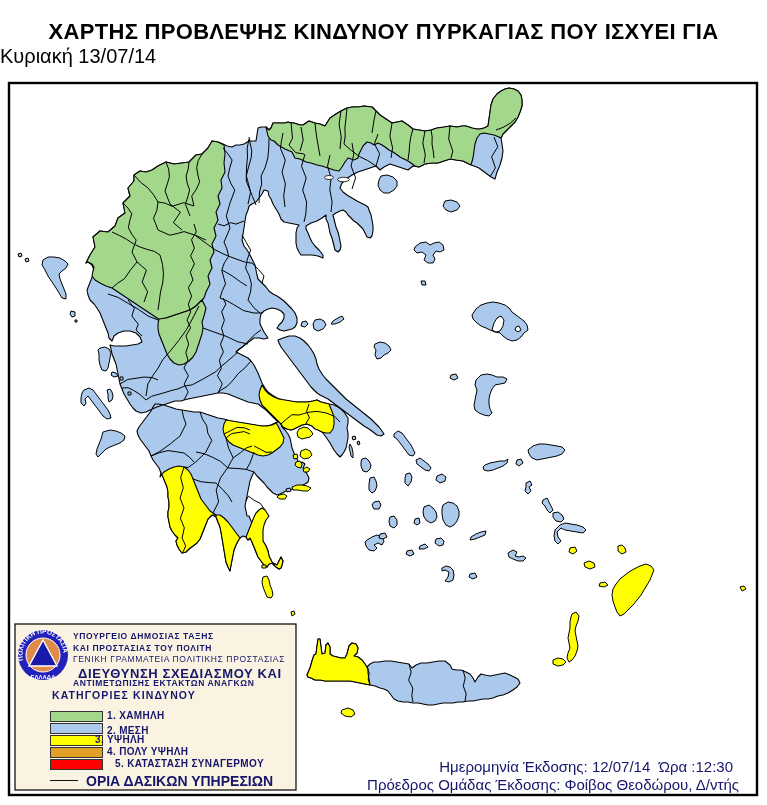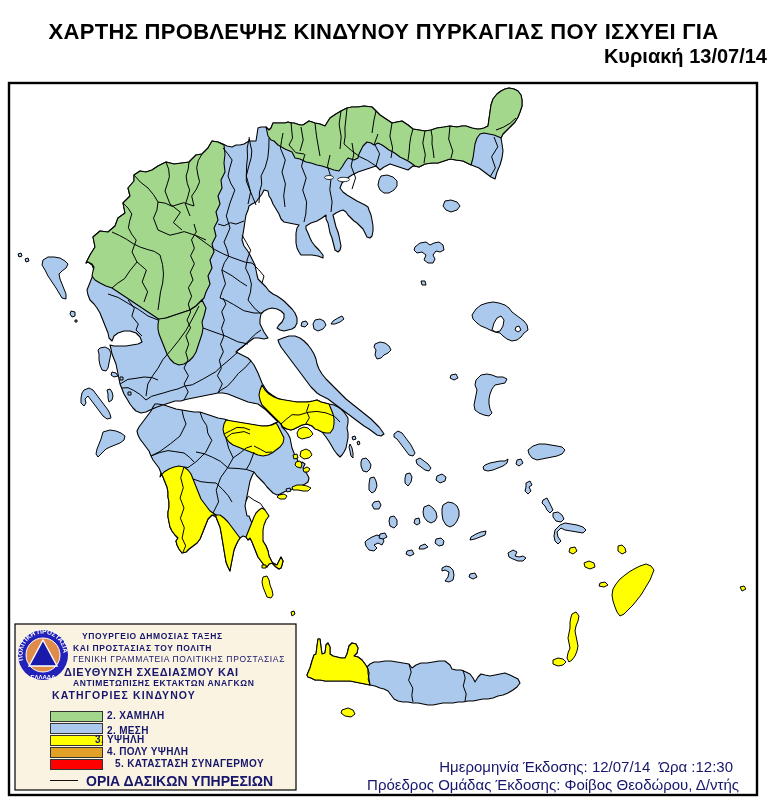--- a/index.html
+++ b/index.html
@@ -4,21 +4,21 @@
 <style>
 html,body{margin:0;padding:0;background:#ffffff;width:767px;height:805px;overflow:hidden;}
 body{font-family:"Liberation Sans", sans-serif;}
 .abs{position:absolute;}
 </style>
 </head>
 <body>
 
 <div class="abs" style="left:0;top:19px;width:767px;text-align:center;font-size:22px;font-weight:bold;color:#000;letter-spacing:0.3px;">ΧΑΡΤΗΣ ΠΡΟΒΛΕΨΗΣ ΚΙΝΔΥΝΟΥ ΠΥΡΚΑΓΙΑΣ ΠΟΥ ΙΣΧΥΕΙ ΓΙΑ</div>
 
-<div class="abs" style="left:0;top:45px;width:767px;text-align:right;font-size:20px;font-weight:bold;color:#000;">Κυριακή 13/07/14</div>
+<div class="abs" style="left:0;top:45px;width:767px;text-align:left;font-size:20px;font-weight:normal;color:#000;">Κυριακή 13/07/14</div>
 
 <svg class="abs" style="left:0;top:0;" width="767" height="805" viewBox="0 0 767 805">
 
 <rect x="9" y="83" width="748" height="712" fill="#ffffff" stroke="#000000" stroke-width="2.4"></rect>
 
 <path d="M86.0,263.0 L90.0,255.0 L95.0,247.0 L93.0,237.0 L100.0,231.0 L108.0,232.0 L115.0,226.0 L118.0,218.0 L125.0,213.0 L123.0,203.0 L130.0,196.0 L128.0,188.0 L134.0,181.0 L134.0,175.0 L140.0,171.0 L146.0,172.0 L152.0,170.0 L158.0,166.0 L166.0,162.0 L174.0,164.0 L182.0,163.0 L189.0,162.0 L196.0,155.0 L202.0,154.0 L208.0,148.0 L212.0,141.0 L218.0,142.0 L223.0,144.0 L227.0,146.0 L232.0,147.0 L236.0,145.0 L240.0,145.0 L244.0,144.0 L249.0,141.0 L253.0,141.0 L256.0,141.0 L258.0,128.0 L261.0,127.0 L264.0,127.0 L266.0,127.0 L269.0,130.0 L271.0,128.0 L273.0,123.0 L277.0,123.0 L281.0,123.0 L285.0,123.0 L288.0,122.0 L291.0,123.0 L294.0,123.0 L297.0,124.0 L300.0,125.0 L303.0,125.0 L306.0,123.0 L309.0,121.0 L315.0,123.0 L320.0,124.0 L325.0,126.0 L330.0,118.0 L336.0,114.0 L341.0,111.0 L347.0,108.0 L352.0,107.0 L358.0,107.0 L364.0,106.0 L372.0,107.0 L376.0,111.0 L380.0,115.0 L386.0,119.0 L392.0,123.0 L397.0,122.0 L402.0,121.0 L408.0,125.0 L413.0,129.0 L419.0,130.0 L425.0,131.0 L431.0,130.0 L437.0,128.0 L444.0,127.0 L450.0,126.0 L457.0,127.0 L462.0,126.0 L466.0,126.0 L472.0,128.0 L477.0,129.0 L480.0,129.0 L484.0,128.0 L488.0,126.0 L489.0,119.0 L490.0,112.0 L491.0,105.0 L493.0,99.0 L497.0,94.0 L501.0,91.0 L505.0,89.0 L509.0,88.0 L514.0,89.0 L518.0,91.0 L521.0,95.0 L522.0,100.0 L522.0,106.0 L520.0,112.0 L518.0,117.0 L515.0,122.0 L511.0,126.0 L507.0,130.0 L503.0,134.0 L501.0,138.0 L502.0,144.0 L503.0,151.0 L502.0,158.0 L500.0,165.0 L497.0,172.0 L495.0,179.0 L491.0,177.0 L487.0,174.0 L483.0,171.0 L479.0,168.0 L474.0,166.0 L469.0,164.0 L463.0,161.0 L456.0,160.0 L450.0,159.0 L444.0,161.0 L438.0,163.0 L432.0,163.0 L425.0,164.0 L419.0,167.0 L413.0,166.0 L408.0,170.0 L402.0,168.0 L396.0,166.0 L390.0,164.0 L384.0,167.0 L380.0,170.0 L376.0,166.0 L370.0,168.0 L364.0,170.0 L358.0,172.0 L352.0,175.0 L346.0,179.0 L342.0,183.0 L340.0,188.0 L343.0,192.0 L347.0,195.0 L352.0,198.0 L357.0,201.0 L361.0,203.0 L365.0,205.0 L368.0,207.0 L369.0,210.0 L371.0,215.0 L372.0,220.0 L373.0,226.0 L373.0,231.0 L372.0,236.0 L370.0,238.0 L367.0,237.0 L365.0,233.0 L363.0,229.0 L360.0,226.0 L357.0,223.0 L354.0,221.0 L351.0,218.0 L348.0,215.0 L346.0,212.0 L343.0,210.0 L340.0,211.0 L336.0,213.0 L333.0,215.0 L334.0,219.0 L335.0,223.0 L336.0,227.0 L338.0,232.0 L339.0,236.0 L340.0,241.0 L341.0,246.0 L340.0,250.0 L338.0,252.0 L335.0,250.0 L334.0,246.0 L333.0,242.0 L332.0,238.0 L330.0,233.0 L329.0,228.0 L328.0,223.0 L326.0,219.0 L326.0,215.0 L322.0,218.0 L317.0,221.0 L311.0,223.0 L306.0,226.0 L306.0,229.0 L308.0,233.0 L310.0,238.0 L312.0,242.0 L315.0,246.0 L319.0,250.0 L323.0,255.0 L323.0,258.0 L318.0,256.0 L312.0,255.0 L306.0,255.0 L301.0,255.0 L299.0,252.0 L297.0,248.0 L296.0,243.0 L296.0,238.0 L296.0,233.0 L297.0,228.0 L299.0,225.0 L294.0,224.0 L289.0,223.0 L284.0,222.0 L281.0,219.0 L279.0,214.0 L276.0,209.0 L273.0,204.0 L271.0,199.0 L269.0,196.0 L268.0,191.0 L264.0,190.0 L262.0,194.0 L259.0,198.0 L256.0,202.0 L252.0,204.0 L249.0,206.0 L248.0,210.0 L246.0,215.0 L245.0,221.0 L244.0,228.0 L243.0,234.0 L242.0,240.0 L244.0,246.0 L247.0,250.0 L249.0,253.0 L251.0,257.0 L253.0,261.0 L255.0,265.0 L256.0,270.0 L257.0,275.0 L258.0,279.0 L262.0,283.0 L266.0,287.0 L269.0,291.0 L273.0,294.0 L277.0,296.0 L280.0,298.0 L284.0,301.0 L288.0,305.0 L292.0,309.0 L295.0,313.0 L297.0,318.0 L297.0,323.0 L295.0,327.0 L292.0,329.0 L288.0,330.0 L284.0,331.0 L280.0,330.0 L277.0,328.0 L279.0,325.0 L282.0,322.0 L284.0,318.0 L284.0,314.0 L281.0,311.0 L277.0,309.0 L272.0,308.0 L268.0,309.0 L264.0,311.0 L261.0,314.0 L260.0,319.0 L260.0,324.0 L262.0,328.0 L264.0,332.0 L266.0,335.0 L268.0,338.0 L264.0,339.0 L259.0,338.0 L254.0,338.0 L250.0,341.0 L246.0,344.0 L242.0,347.0 L238.0,350.0 L236.0,352.0 L240.0,354.0 L244.0,356.0 L248.0,358.0 L251.0,361.0 L254.0,365.0 L256.0,369.0 L258.0,373.0 L260.0,378.0 L262.0,383.0 L265.0,388.0 L268.0,392.0 L272.0,395.0 L277.0,398.0 L283.0,400.0 L289.0,401.0 L295.0,402.0 L301.0,402.0 L307.0,402.0 L313.0,401.0 L317.0,400.0 L321.0,402.0 L325.0,403.0 L329.0,404.0 L334.0,405.0 L338.0,407.0 L341.0,409.0 L344.0,412.0 L346.0,415.0 L348.0,418.0 L348.0,423.0 L347.0,428.0 L348.0,433.0 L348.0,438.0 L347.0,443.0 L346.0,448.0 L344.0,452.0 L342.0,455.0 L340.0,457.0 L337.0,454.0 L334.0,450.0 L330.0,443.0 L326.0,437.0 L322.0,432.0 L317.0,429.0 L312.0,426.0 L307.0,424.0 L302.0,425.0 L298.0,427.0 L294.0,429.0 L291.0,430.0 L287.0,429.0 L283.0,427.0 L281.0,424.0 L282.0,427.0 L285.0,430.0 L288.0,434.0 L290.0,438.0 L291.0,443.0 L292.0,448.0 L294.0,453.0 L296.0,457.0 L298.0,461.0 L300.0,464.0 L302.0,462.0 L305.0,464.0 L303.0,468.0 L305.0,471.0 L307.0,474.0 L309.0,478.0 L308.0,482.0 L305.0,484.0 L301.0,486.0 L297.0,488.0 L293.0,489.0 L288.0,490.0 L284.0,492.0 L280.0,494.0 L277.0,495.0 L273.0,493.0 L270.0,490.0 L267.0,487.0 L264.0,483.0 L260.0,479.0 L257.0,476.0 L254.0,472.0 L252.0,476.0 L250.0,481.0 L249.0,486.0 L248.0,491.0 L247.0,496.0 L246.0,501.0 L245.0,506.0 L246.0,511.0 L247.0,516.0 L249.0,516.0 L251.0,521.0 L254.0,526.0 L257.0,531.0 L260.0,536.0 L263.0,541.0 L266.0,546.0 L268.0,551.0 L269.0,556.0 L271.0,560.0 L273.0,564.0 L276.0,567.0 L279.0,569.0 L281.0,568.0 L282.0,565.0 L283.0,561.0 L281.0,557.0 L277.0,565.0 L273.0,563.0 L269.0,564.0 L267.0,567.0 L264.0,565.0 L261.0,561.0 L258.0,557.0 L256.0,552.0 L254.0,547.0 L252.0,542.0 L250.0,538.0 L248.0,540.0 L246.0,537.0 L243.0,536.0 L240.0,538.0 L238.0,541.0 L236.0,545.0 L234.0,550.0 L233.0,555.0 L232.0,560.0 L231.0,565.0 L230.0,571.0 L228.0,567.0 L226.0,562.0 L225.0,556.0 L224.0,550.0 L223.0,544.0 L222.0,538.0 L221.0,532.0 L220.0,527.0 L218.0,522.0 L216.0,517.0 L212.0,515.0 L208.0,519.0 L206.0,524.0 L204.0,529.0 L202.0,534.0 L200.0,539.0 L197.0,543.0 L193.0,546.0 L189.0,549.0 L186.0,552.0 L182.0,553.0 L179.0,549.0 L177.0,545.0 L176.0,541.0 L178.0,538.0 L175.0,535.0 L172.0,531.0 L170.0,527.0 L169.0,522.0 L168.0,517.0 L168.0,512.0 L169.0,507.0 L169.0,502.0 L168.0,497.0 L168.0,492.0 L167.0,487.0 L165.0,482.0 L163.0,477.0 L161.0,473.0 L159.0,468.0 L156.0,464.0 L153.0,460.0 L151.0,456.0 L149.0,451.0 L146.0,447.0 L143.0,443.0 L140.0,439.0 L138.0,435.0 L137.0,431.0 L139.0,427.0 L142.0,423.0 L145.0,419.0 L148.0,415.0 L151.0,411.0 L153.0,407.0 L155.0,404.0 L158.0,404.0 L164.0,405.0 L170.0,407.0 L176.0,409.0 L182.0,410.0 L188.0,411.0 L194.0,412.0 L200.0,412.0 L206.0,414.0 L212.0,416.0 L218.0,418.0 L224.0,419.0 L230.0,421.0 L236.0,422.0 L242.0,423.0 L248.0,424.0 L254.0,425.0 L260.0,426.0 L266.0,426.0 L271.0,425.0 L275.0,423.0 L278.0,422.0 L274.0,418.0 L270.0,414.0 L266.0,410.0 L262.0,407.0 L258.0,404.0 L253.0,403.0 L248.0,402.0 L243.0,400.0 L238.0,398.0 L233.0,396.0 L228.0,394.0 L223.0,393.0 L218.0,393.0 L213.0,394.0 L208.0,395.0 L203.0,396.0 L198.0,397.0 L193.0,398.0 L188.0,399.0 L184.0,400.0 L181.0,401.0 L178.0,401.0 L175.0,401.0 L169.0,403.0 L163.0,405.0 L157.0,407.0 L150.0,410.0 L146.0,412.0 L141.0,413.0 L136.0,411.0 L133.0,408.0 L130.0,404.0 L127.0,399.0 L124.0,394.0 L122.0,389.0 L120.0,384.0 L119.0,379.0 L118.0,374.0 L117.0,369.0 L116.0,364.0 L114.0,359.0 L112.0,354.0 L111.0,349.0 L110.0,345.0 L114.0,346.0 L120.0,346.0 L126.0,346.0 L132.0,345.0 L138.0,344.0 L142.0,342.0 L140.0,337.0 L136.0,333.0 L130.0,331.0 L124.0,331.0 L118.0,333.0 L114.0,336.0 L112.0,341.0 L109.0,338.0 L108.0,333.0 L106.0,328.0 L104.0,323.0 L102.0,318.0 L100.0,313.0 L97.0,308.0 L94.0,304.0 L90.0,300.0 L88.0,295.0 L87.0,290.0 L89.0,285.0 L91.0,280.0 L93.0,275.0 L94.0,270.0 L92.0,265.0 L88.0,262.0 Z" fill="#aac9ec" stroke="#000000" stroke-width="1.1" stroke-linejoin="round"></path>
 
 <path d="M86.0,263.0 L90.0,255.0 L95.0,247.0 L93.0,237.0 L100.0,231.0 L108.0,232.0 L115.0,226.0 L118.0,218.0 L125.0,213.0 L123.0,203.0 L130.0,196.0 L128.0,188.0 L134.0,181.0 L134.0,175.0 L140.0,171.0 L146.0,172.0 L152.0,170.0 L158.0,166.0 L166.0,162.0 L174.0,164.0 L182.0,163.0 L189.0,162.0 L196.0,155.0 L202.0,154.0 L208.0,148.0 L212.0,141.0 L218.0,142.0 L224.0,145.0 L225.0,154.0 L224.0,163.0 L225.0,172.0 L221.0,180.0 L222.0,188.0 L218.0,196.0 L220.0,204.0 L216.0,212.0 L218.0,220.0 L214.0,228.0 L216.0,236.0 L212.0,244.0 L214.0,252.0 L210.0,260.0 L212.0,268.0 L208.0,276.0 L210.0,284.0 L206.0,292.0 L204.0,298.0 L202.0,300.0 L196.0,306.0 L190.0,310.0 L184.0,312.0 L178.0,314.0 L172.0,316.0 L166.0,318.0 L160.0,320.0 L154.0,316.0 L148.0,312.0 L142.0,308.0 L136.0,304.0 L130.0,300.0 L124.0,296.0 L118.0,292.0 L112.0,288.0 L106.0,286.0 L100.0,283.0 L95.0,280.0 L92.0,276.0 L93.0,271.0 L94.0,267.0 L92.0,264.0 L88.0,262.0 Z" fill="#a2d78c" stroke="#000000" stroke-width="1.1" stroke-linejoin="round"></path>
 
 <path d="M166.0,318.0 L172.0,316.0 L178.0,314.0 L184.0,312.0 L190.0,310.0 L196.0,306.0 L202.0,300.0 L206.0,308.0 L204.0,316.0 L202.0,322.0 L203.0,328.0 L202.0,334.0 L200.0,340.0 L198.0,346.0 L196.0,352.0 L193.0,357.0 L189.0,361.0 L184.0,364.0 L179.0,365.0 L174.0,363.0 L170.0,359.0 L167.0,354.0 L165.0,349.0 L163.0,344.0 L161.0,339.0 L159.0,334.0 L158.0,329.0 L158.0,324.0 L159.0,319.0 Z" fill="#a2d78c" stroke="#000000" stroke-width="1.1" stroke-linejoin="round"></path>
@@ -278,29 +278,29 @@
 <g>
 <circle cx="43" cy="655" r="25" fill="#2222bb"></circle>
 <circle cx="43" cy="655" r="17" fill="#e08b4a" stroke="#ffffff" stroke-width="1"></circle>
 <path d="M43,640 L57,666 L29,666 Z" fill="#1a1aaa" stroke="#ffffff" stroke-width="1.4"></path>
 <path id="arcT" d="M25,664 A20.5,20.5 0 1 1 61,664" fill="none"></path>
 <text font-family="Liberation Sans, sans-serif" font-size="6.5" fill="#ffffff" font-weight="bold"><textPath href="#arcT" startOffset="4">ΠΟΛΙΤΙΚΗ ΠΡΟΣΤΑΣΙΑ</textPath></text>
 <text x="43" y="679" font-family="Liberation Sans, sans-serif" font-size="6" fill="#ffffff" font-weight="bold" text-anchor="middle">ΕΛΛΑΔΑ</text>
 </g>
 </svg>
 
-<div style="position:absolute;left:82px;top:631.0px;font-size:8.5px;font-weight:bold;color:#16166b;letter-spacing:0.62px;white-space:nowrap;">ΥΠΟΥΡΓΕΙΟ ΔΗΜΟΣΙΑΣ ΤΑΞΗΣ</div>
+<div style="position:absolute;left:73px;top:631.0px;font-size:8.5px;font-weight:bold;color:#16166b;letter-spacing:0.62px;white-space:nowrap;">ΥΠΟΥΡΓΕΙΟ ΔΗΜΟΣΙΑΣ ΤΑΞΗΣ</div>
 <div style="position:absolute;left:73px;top:642.7px;font-size:8.5px;font-weight:bold;color:#16166b;letter-spacing:0.62px;white-space:nowrap;">ΚΑΙ ΠΡΟΣΤΑΣΙΑΣ ΤΟΥ ΠΟΛΙΤΗ</div>
 <div style="position:absolute;left:73px;top:654.4px;font-size:8.5px;font-weight:normal;color:#16166b;letter-spacing:0.62px;white-space:nowrap;">ΓΕΝΙΚΗ ΓΡΑΜΜΑΤΕΙΑ ΠΟΛΙΤΙΚΗΣ ΠΡΟΣΤΑΣΙΑΣ</div>
-<div style="position:absolute;left:64px;top:666.1px;font-size:11px;font-weight:bold;color:#16166b;letter-spacing:0.62px;white-space:nowrap;">ΔΙΕΥΘΥΝΣΗ ΣΧΕΔΙΑΣΜΟΥ ΚΑΙ</div>
+<div style="position:absolute;left:78px;top:666.1px;font-size:13px;font-weight:bold;color:#16166b;letter-spacing:0.62px;white-space:nowrap;">ΔΙΕΥΘΥΝΣΗ ΣΧΕΔΙΑΣΜΟΥ ΚΑΙ</div>
 <div style="position:absolute;left:73px;top:677.8px;font-size:8.5px;font-weight:bold;color:#16166b;letter-spacing:0.62px;white-space:nowrap;">ΑΝΤΙΜΕΤΩΠΙΣΗΣ ΕΚΤΑΚΤΩΝ ΑΝΑΓΚΩΝ</div>
 
 <div class="abs" style="left:52px;top:689px;font-size:10.5px;font-weight:bold;color:#16166b;letter-spacing:1.1px;text-align:center;">ΚΑΤΗΓΟΡΙΕΣ ΚΙΝΔΥΝΟΥ</div>
 <div style="position:absolute;left:50px;top:711px;width:51px;height:9px;background:#a2d78c;border:1px solid #333;"></div>
-<div style="position:absolute;left:107px;top:710px;font-size:10px;letter-spacing:0.35px;font-weight:bold;color:#16166b;white-space:nowrap;">2. ΧΑΜΗΛΗ</div>
+<div style="position:absolute;left:107px;top:710px;font-size:10px;letter-spacing:0.35px;font-weight:bold;color:#16166b;white-space:nowrap;">1. ΧΑΜΗΛΗ</div>
 <div style="position:absolute;left:50px;top:723px;width:51px;height:9px;background:#aac9ec;border:1px solid #333;"></div>
 <div style="position:absolute;left:107px;top:725px;font-size:10px;letter-spacing:0.35px;font-weight:bold;color:#16166b;white-space:nowrap;">2. ΜΕΣΗ</div>
 <div style="position:absolute;left:50px;top:735px;width:51px;height:9px;background:#ffff00;border:1px solid #333;"></div>
 <div style="position:absolute;left:95px;top:734px;font-size:10px;letter-spacing:0.35px;font-weight:bold;color:#16166b;white-space:nowrap;">3. ΥΨΗΛΗ</div>
 <div style="position:absolute;left:50px;top:747px;width:51px;height:9px;background:#e0a126;border:1px solid #333;"></div>
 <div style="position:absolute;left:107px;top:746px;font-size:10px;letter-spacing:0.35px;font-weight:bold;color:#16166b;white-space:nowrap;">4. ΠΟΛΥ ΥΨΗΛΗ</div>
 <div style="position:absolute;left:50px;top:759px;width:51px;height:9px;background:#ff0000;border:1px solid #333;"></div>
 <div style="position:absolute;left:107px;top:758px;font-size:10px;letter-spacing:0.35px;font-weight:bold;color:#16166b;white-space:nowrap;margin-left:8px;">5. ΚΑΤΑΣΤΑΣΗ ΣΥΝΑΓΕΡΜΟΥ</div>
 
 <div class="abs" style="left:50px;top:780px;width:28px;height:0;border-top:1.6px solid #111;"></div>

